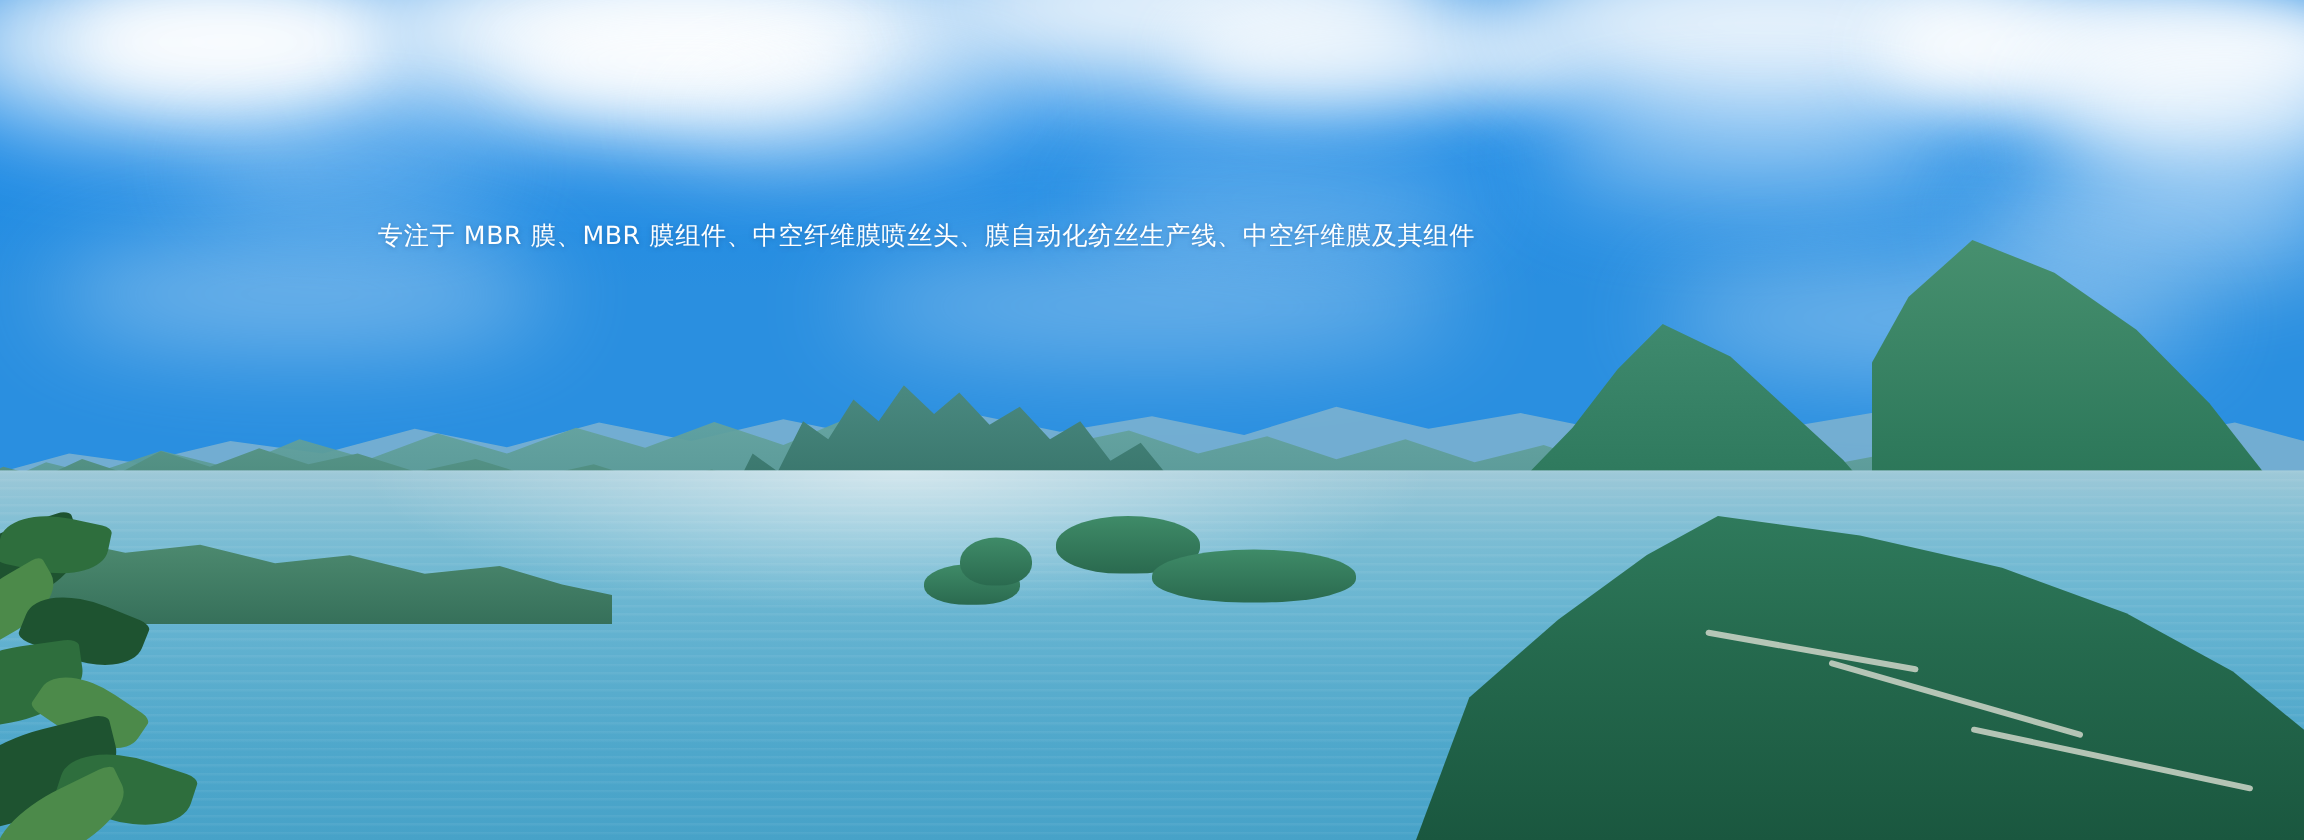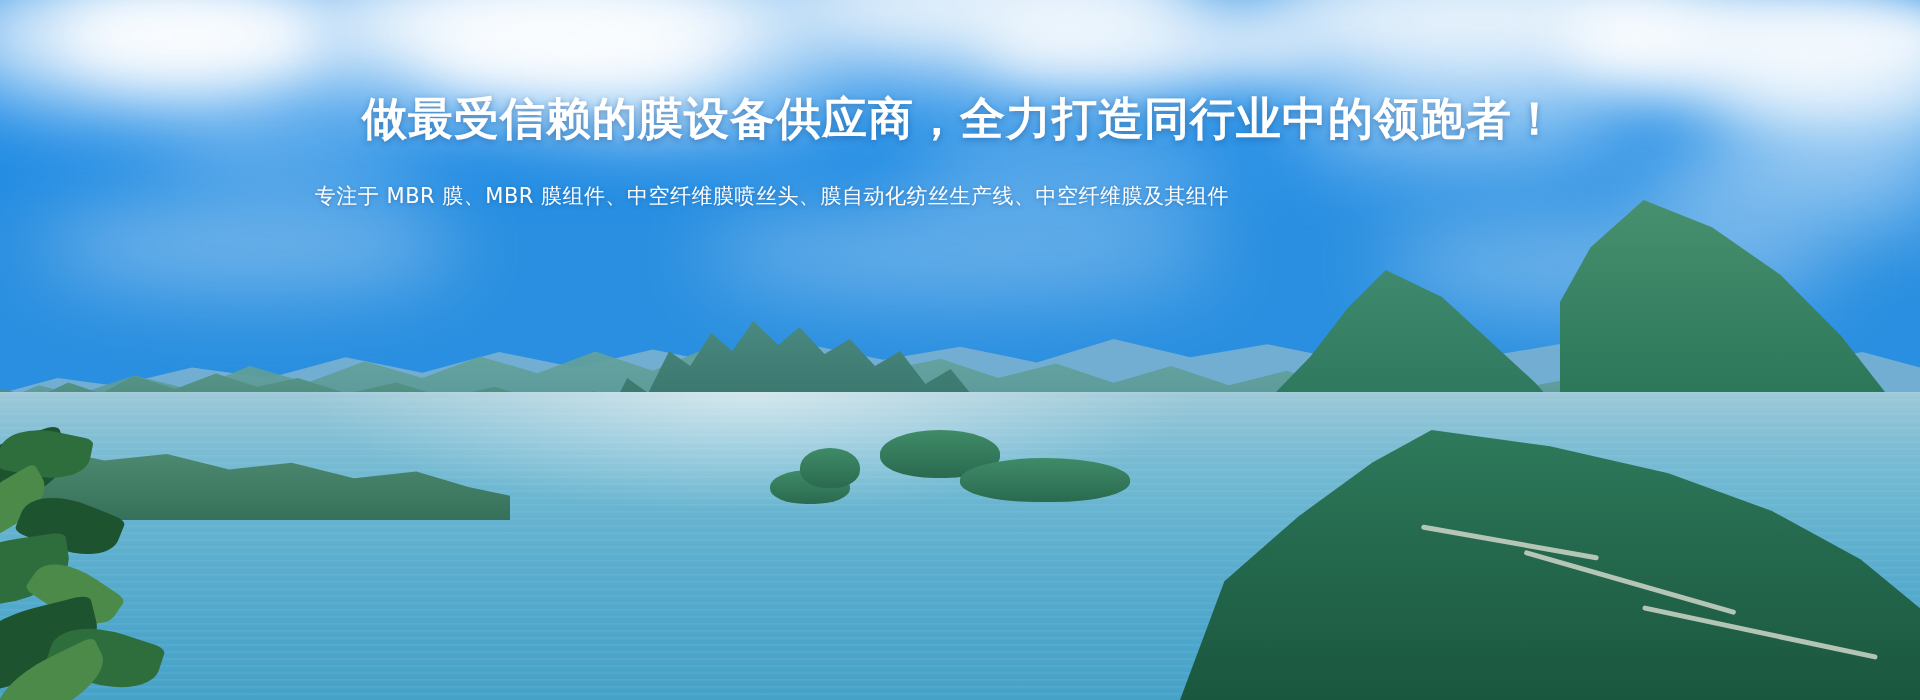--- a/index.html
+++ b/index.html
@@ -268,20 +268,19 @@
     <div class="leaf dark" style="left:60px;top:70px;width:100px;height:52px;transform:rotate(22deg);"></div>
     <div class="leaf" style="left:-10px;top:110px;width:120px;height:62px;transform:rotate(-8deg);"></div>
     <div class="leaf light" style="left:70px;top:140px;width:90px;height:48px;transform:rotate(34deg);"></div>
     <div class="leaf dark" style="left:0px;top:180px;width:140px;height:70px;transform:rotate(-14deg);"></div>
     <div class="leaf" style="left:90px;top:200px;width:110px;height:56px;transform:rotate(18deg);"></div>
     <div class="leaf light" style="left:30px;top:230px;width:120px;height:50px;transform:rotate(-26deg);"></div>
   </div>
 
   <div class="overlay">
 
-    <div class="headline">做最受信赖的膜设备供应商，全力打造同行业中的领跑者！</div>
 
     <div class="subline">专注于 MBR 膜、MBR 膜组件、中空纤维膜喷丝头、膜自动化纺丝生产线、中空纤维膜及其组件</div>
 
 
   </div>
 
 </div>
 
 </body></html>

